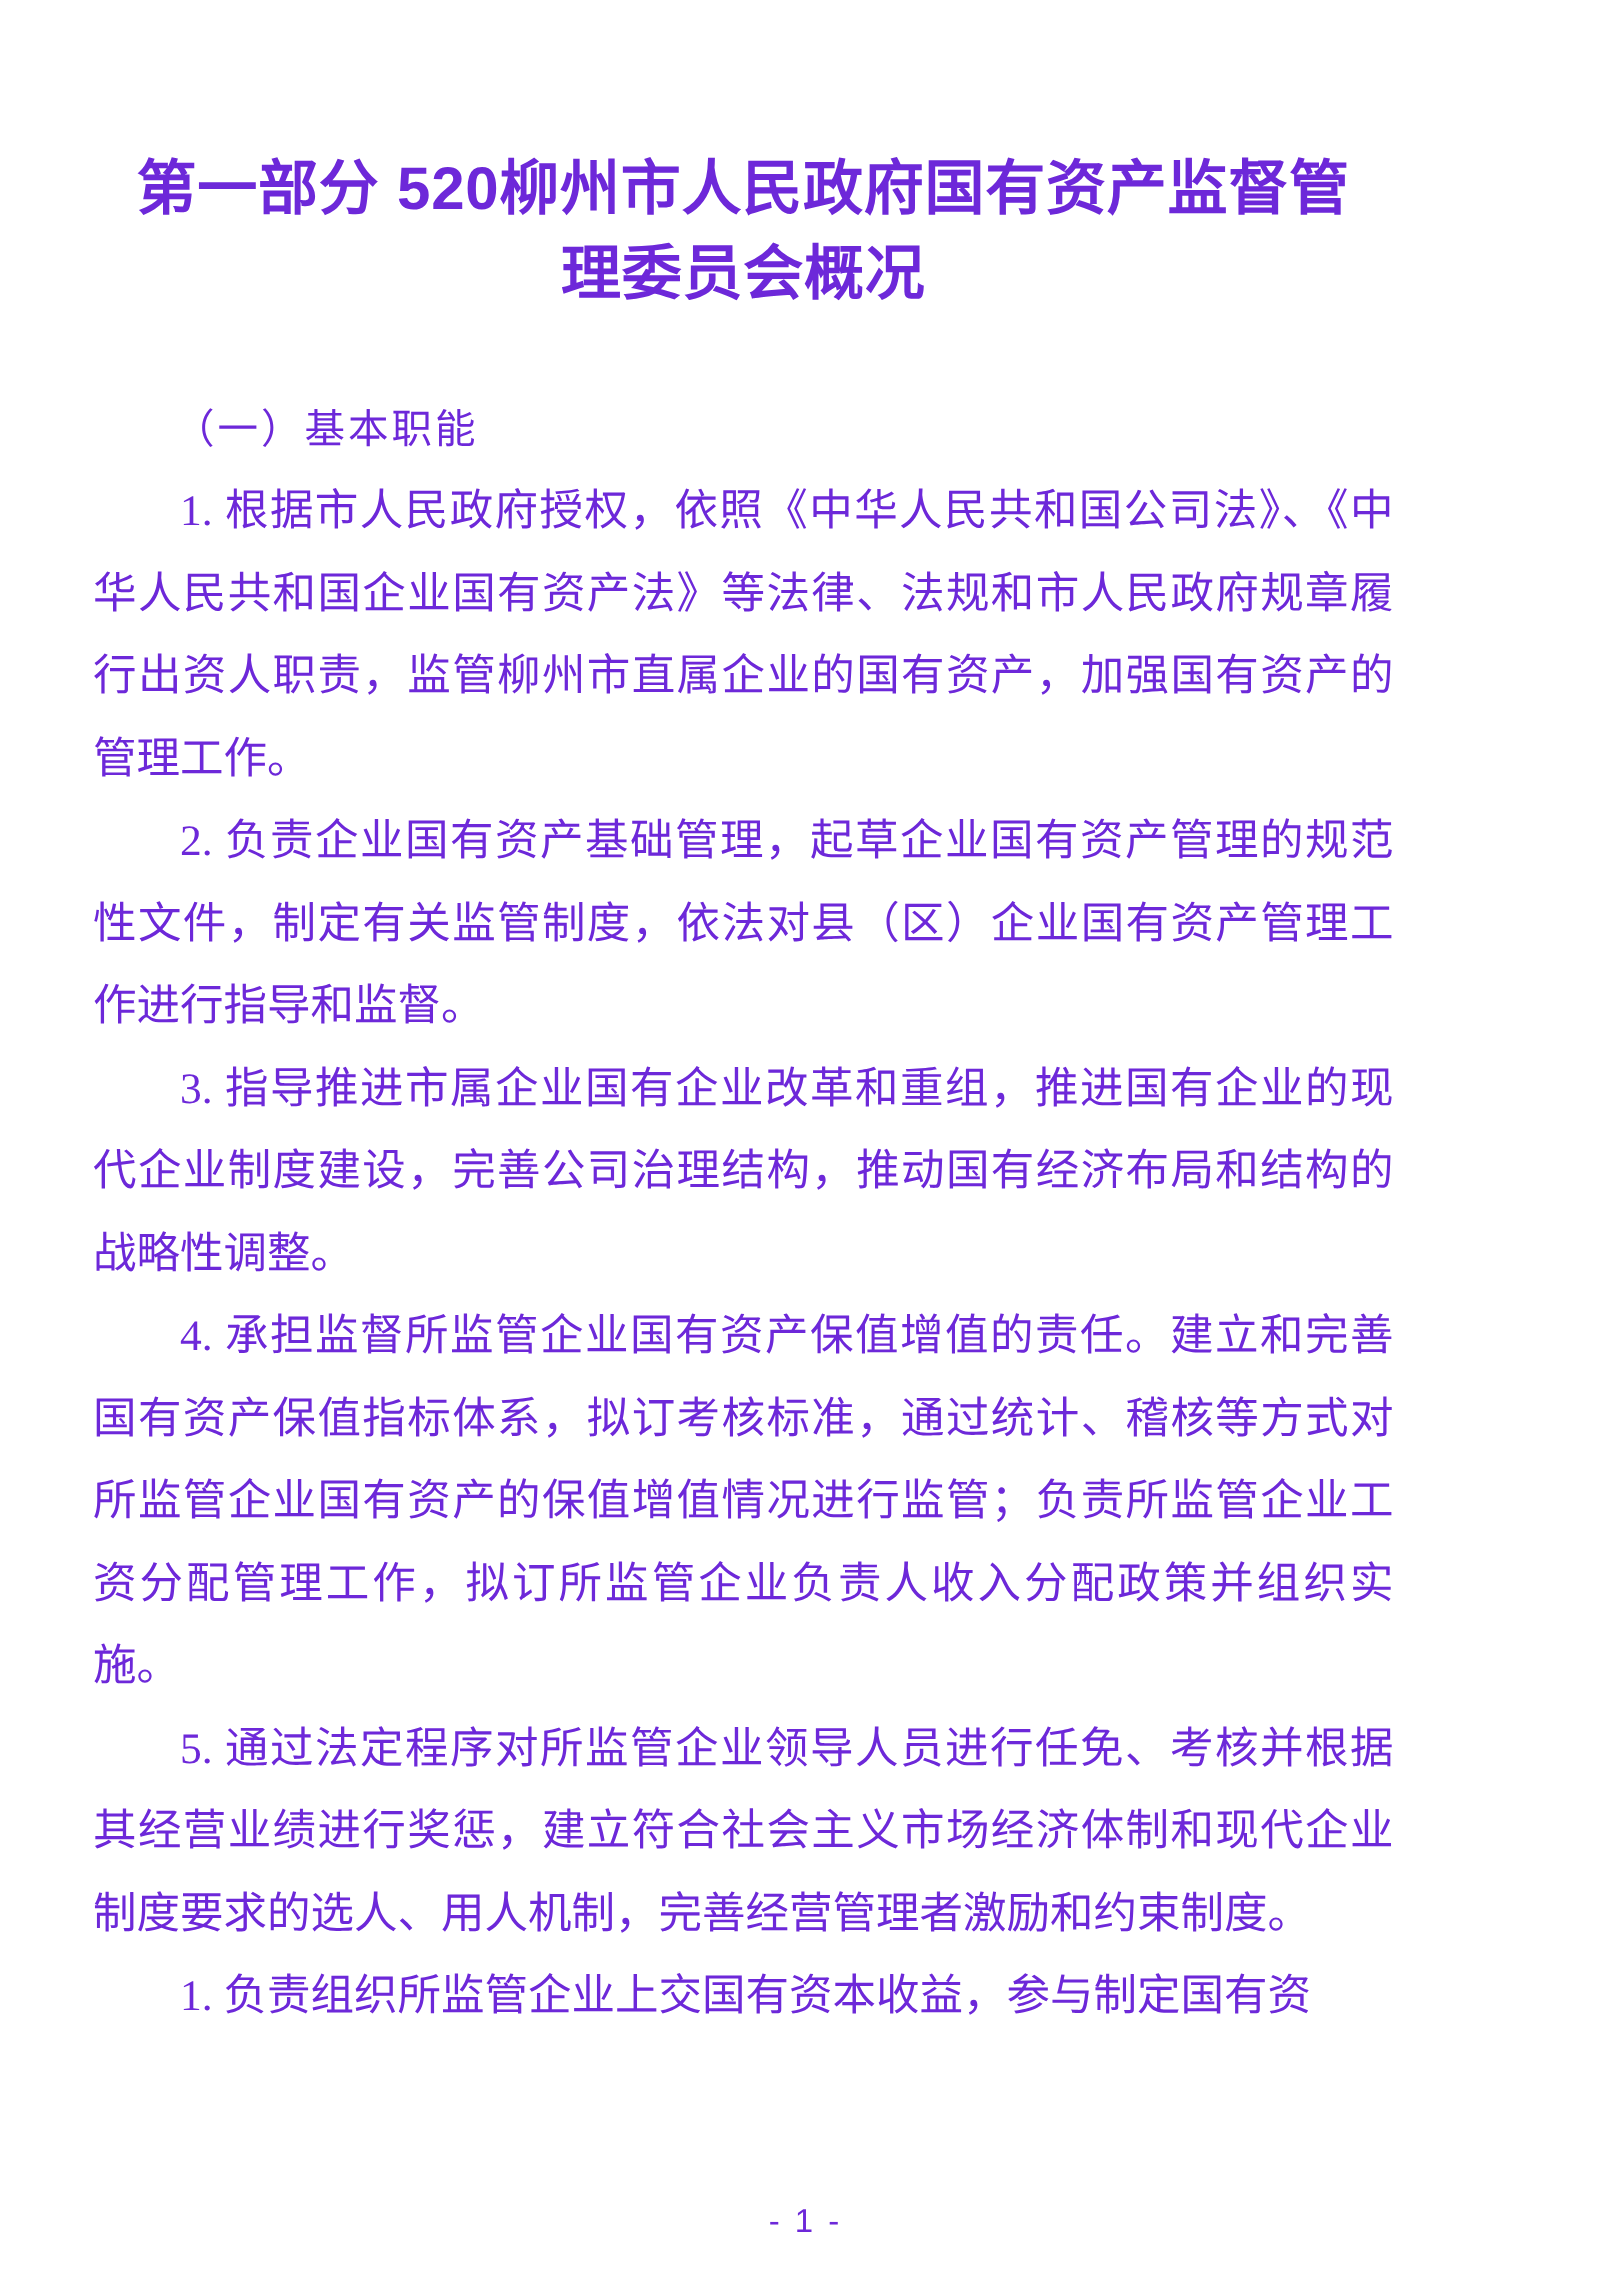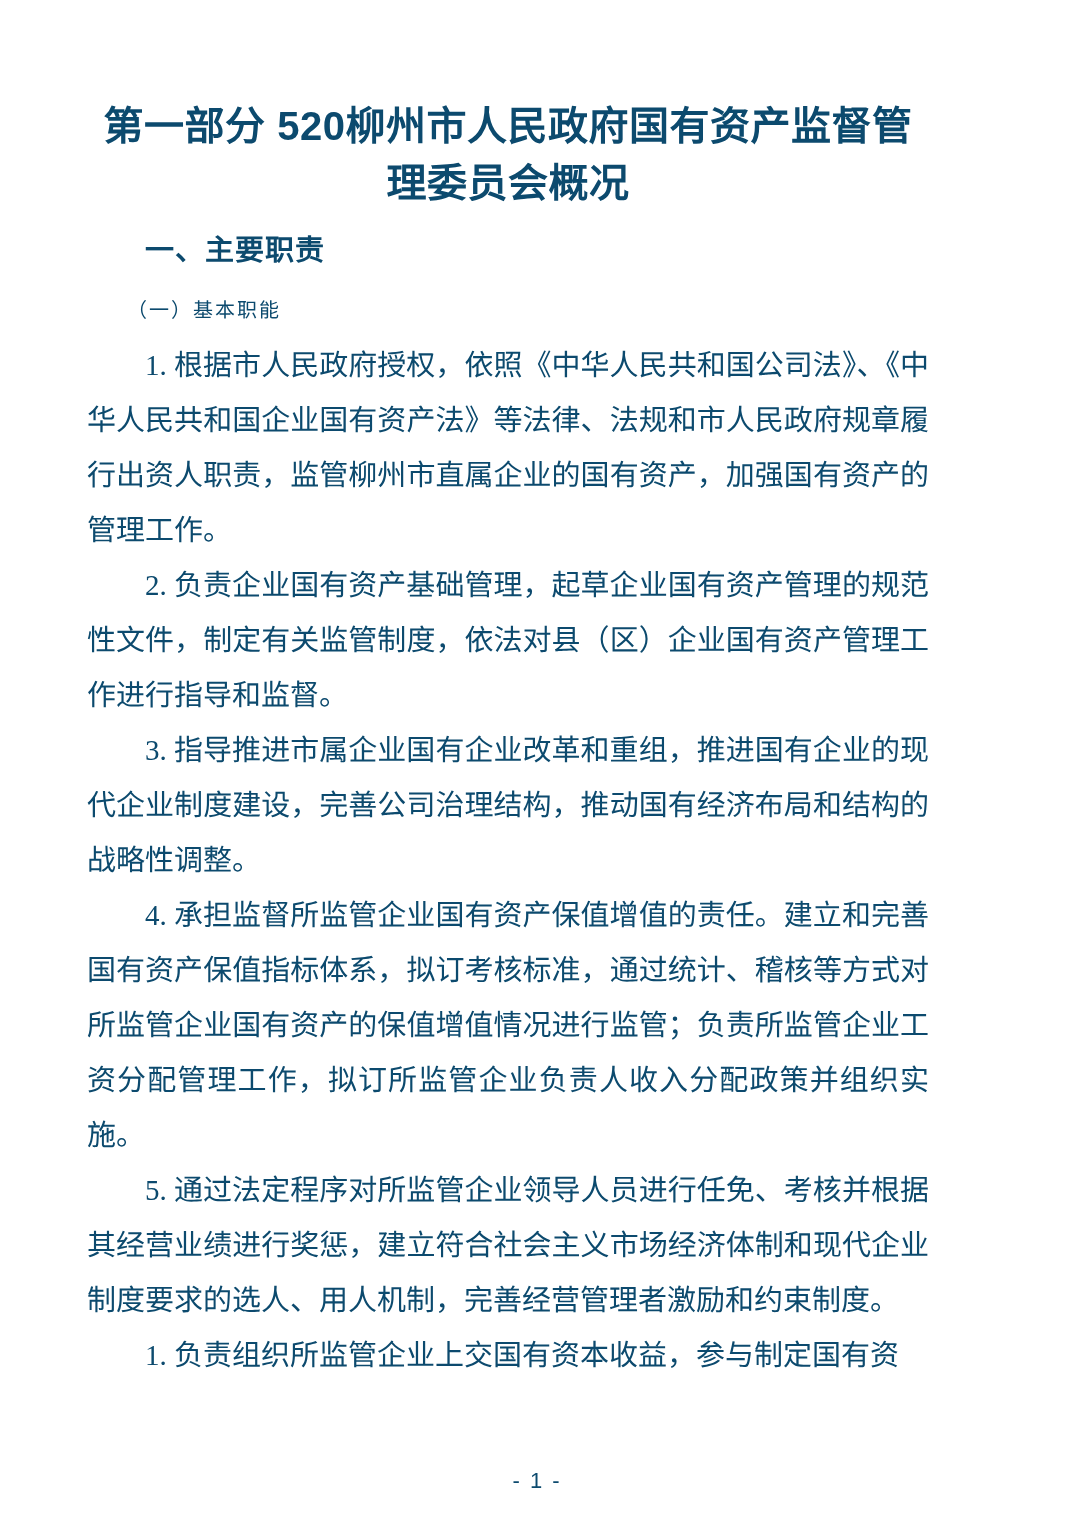--- a/index.html
+++ b/index.html
@@ -8,22 +8,22 @@
       margin: 0;
       padding: 0;
       background: #ffffff;
     }
     .page {
       position: relative;
       width: 1074px;
       height: 1520px;
       margin: 0 auto;
       background: #ffffff;
-      color: #0c4a6e;
-      padding: 98px 145px 0 87px;
+      color: #6d28d9;
+      padding: 98px 145px 0 62px;
       overflow: hidden;
       font-family: "Liberation Serif", "DejaVu Serif", serif;
     }
     .doc-title {
       font-family: "Liberation Sans", "DejaVu Sans", sans-serif;
       font-weight: bold;
       font-size: 40px;
       line-height: 57px;
       text-align: center;
       margin: 0 auto;
@@ -35,23 +35,23 @@
       font-weight: bold;
       font-size: 29px;
       line-height: 36px;
       margin: 20px 0 0 0;
       text-indent: 2em;
       letter-spacing: 1px;
     }
     .subsection-heading {
       font-family: "Liberation Serif", "DejaVu Serif", serif;
       font-weight: normal;
-      font-size: 20px;
+      font-size: 27px;
       line-height: 36px;
-      margin: 24px 0 0 0;
+      margin: 56px 0 0 0;
       text-indent: 2em;
       letter-spacing: 2px;
     }
     .body-para {
       font-size: 29px;
       line-height: 55px;
       margin: 0;
       text-indent: 2em;
       text-align: justify;
       text-justify: inter-ideograph;
@@ -68,21 +68,20 @@
       letter-spacing: 2px;
     }
   </style>
 </head>
 <body>
 
 <div class="page">
 
   <h1 class="doc-title">第一部分 520柳州市人民政府国有资产监督管理委员会概况</h1>
 
-  <h2 class="section-heading">一、主要职责</h2>
 
   <h3 class="subsection-heading">（一）基本职能</h3>
 
   <p class="body-para first">1. 根据市人民政府授权，依照《中华人民共和国公司法》、《中华人民共和国企业国有资产法》等法律、法规和市人民政府规章履行出资人职责，监管柳州市直属企业的国有资产，加强国有资产的管理工作。</p>
 
   <p class="body-para">2. 负责企业国有资产基础管理，起草企业国有资产管理的规范性文件，制定有关监管制度，依法对县（区）企业国有资产管理工作进行指导和监督。</p>
 
   <p class="body-para">3. 指导推进市属企业国有企业改革和重组，推进国有企业的现代企业制度建设，完善公司治理结构，推动国有经济布局和结构的战略性调整。</p>
 
   <p class="body-para">4. 承担监督所监管企业国有资产保值增值的责任。建立和完善国有资产保值指标体系，拟订考核标准，通过统计、稽核等方式对所监管企业国有资产的保值增值情况进行监管；负责所监管企业工资分配管理工作，拟订所监管企业负责人收入分配政策并组织实施。</p>

